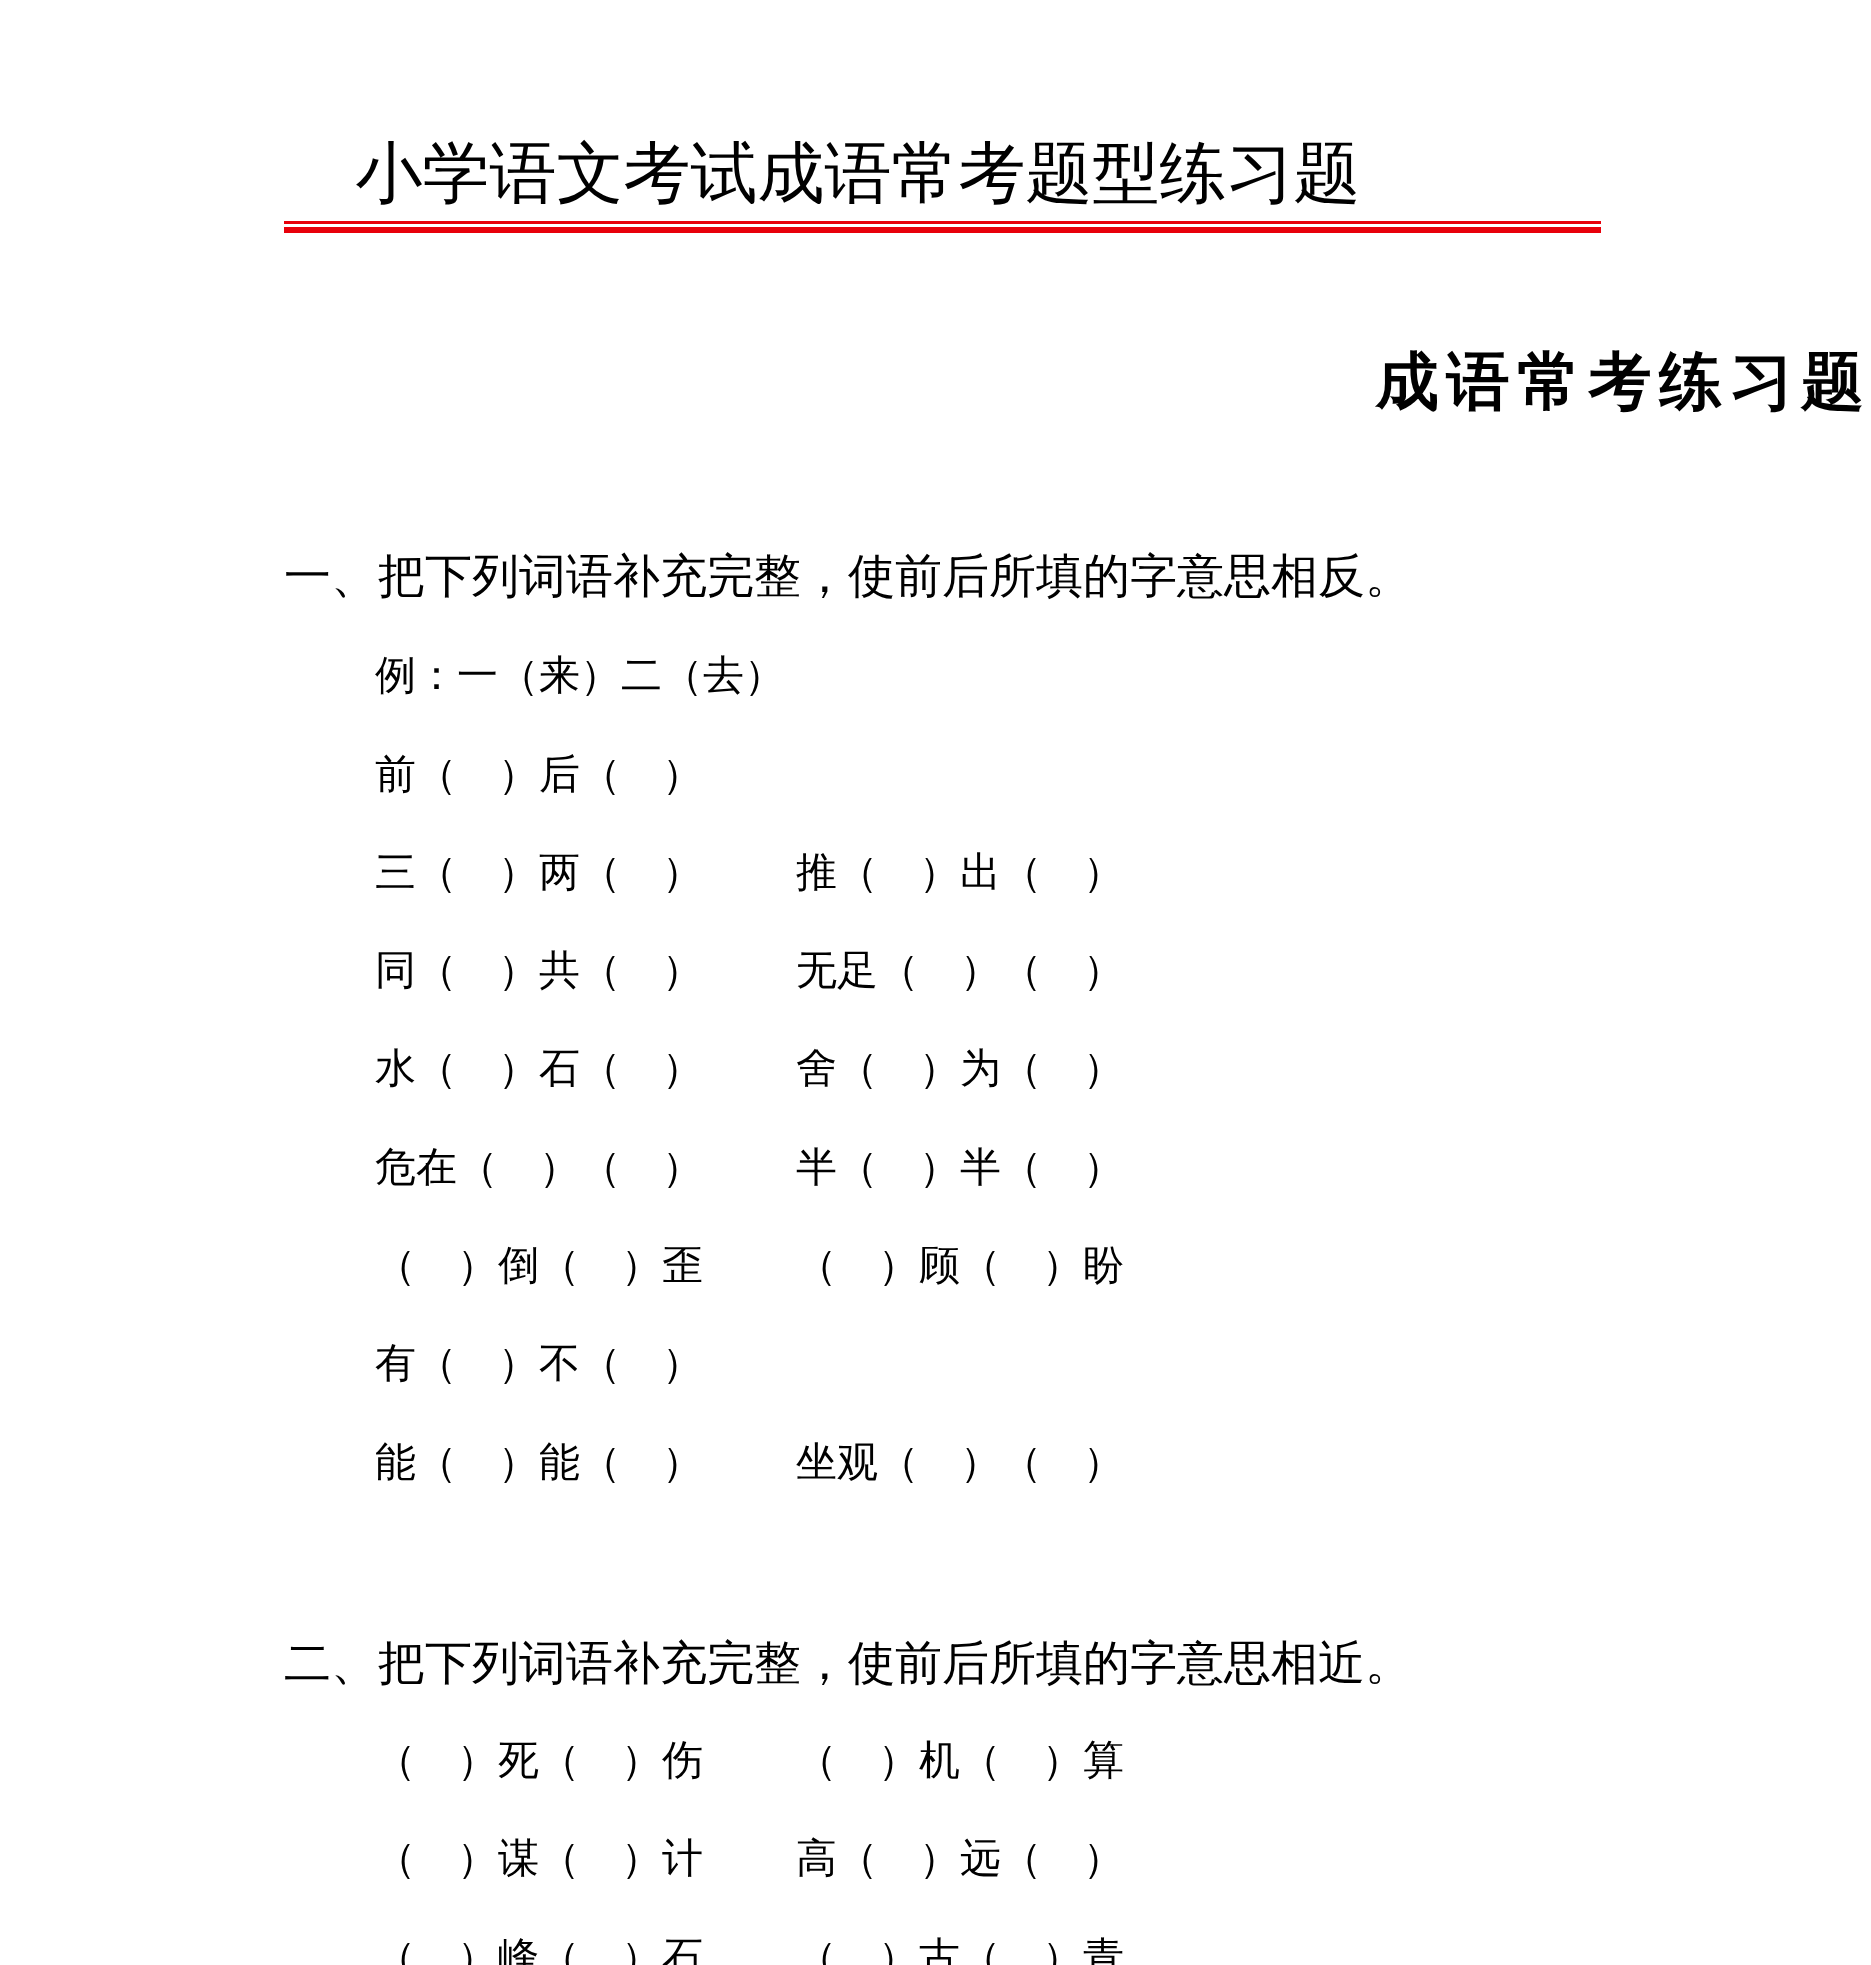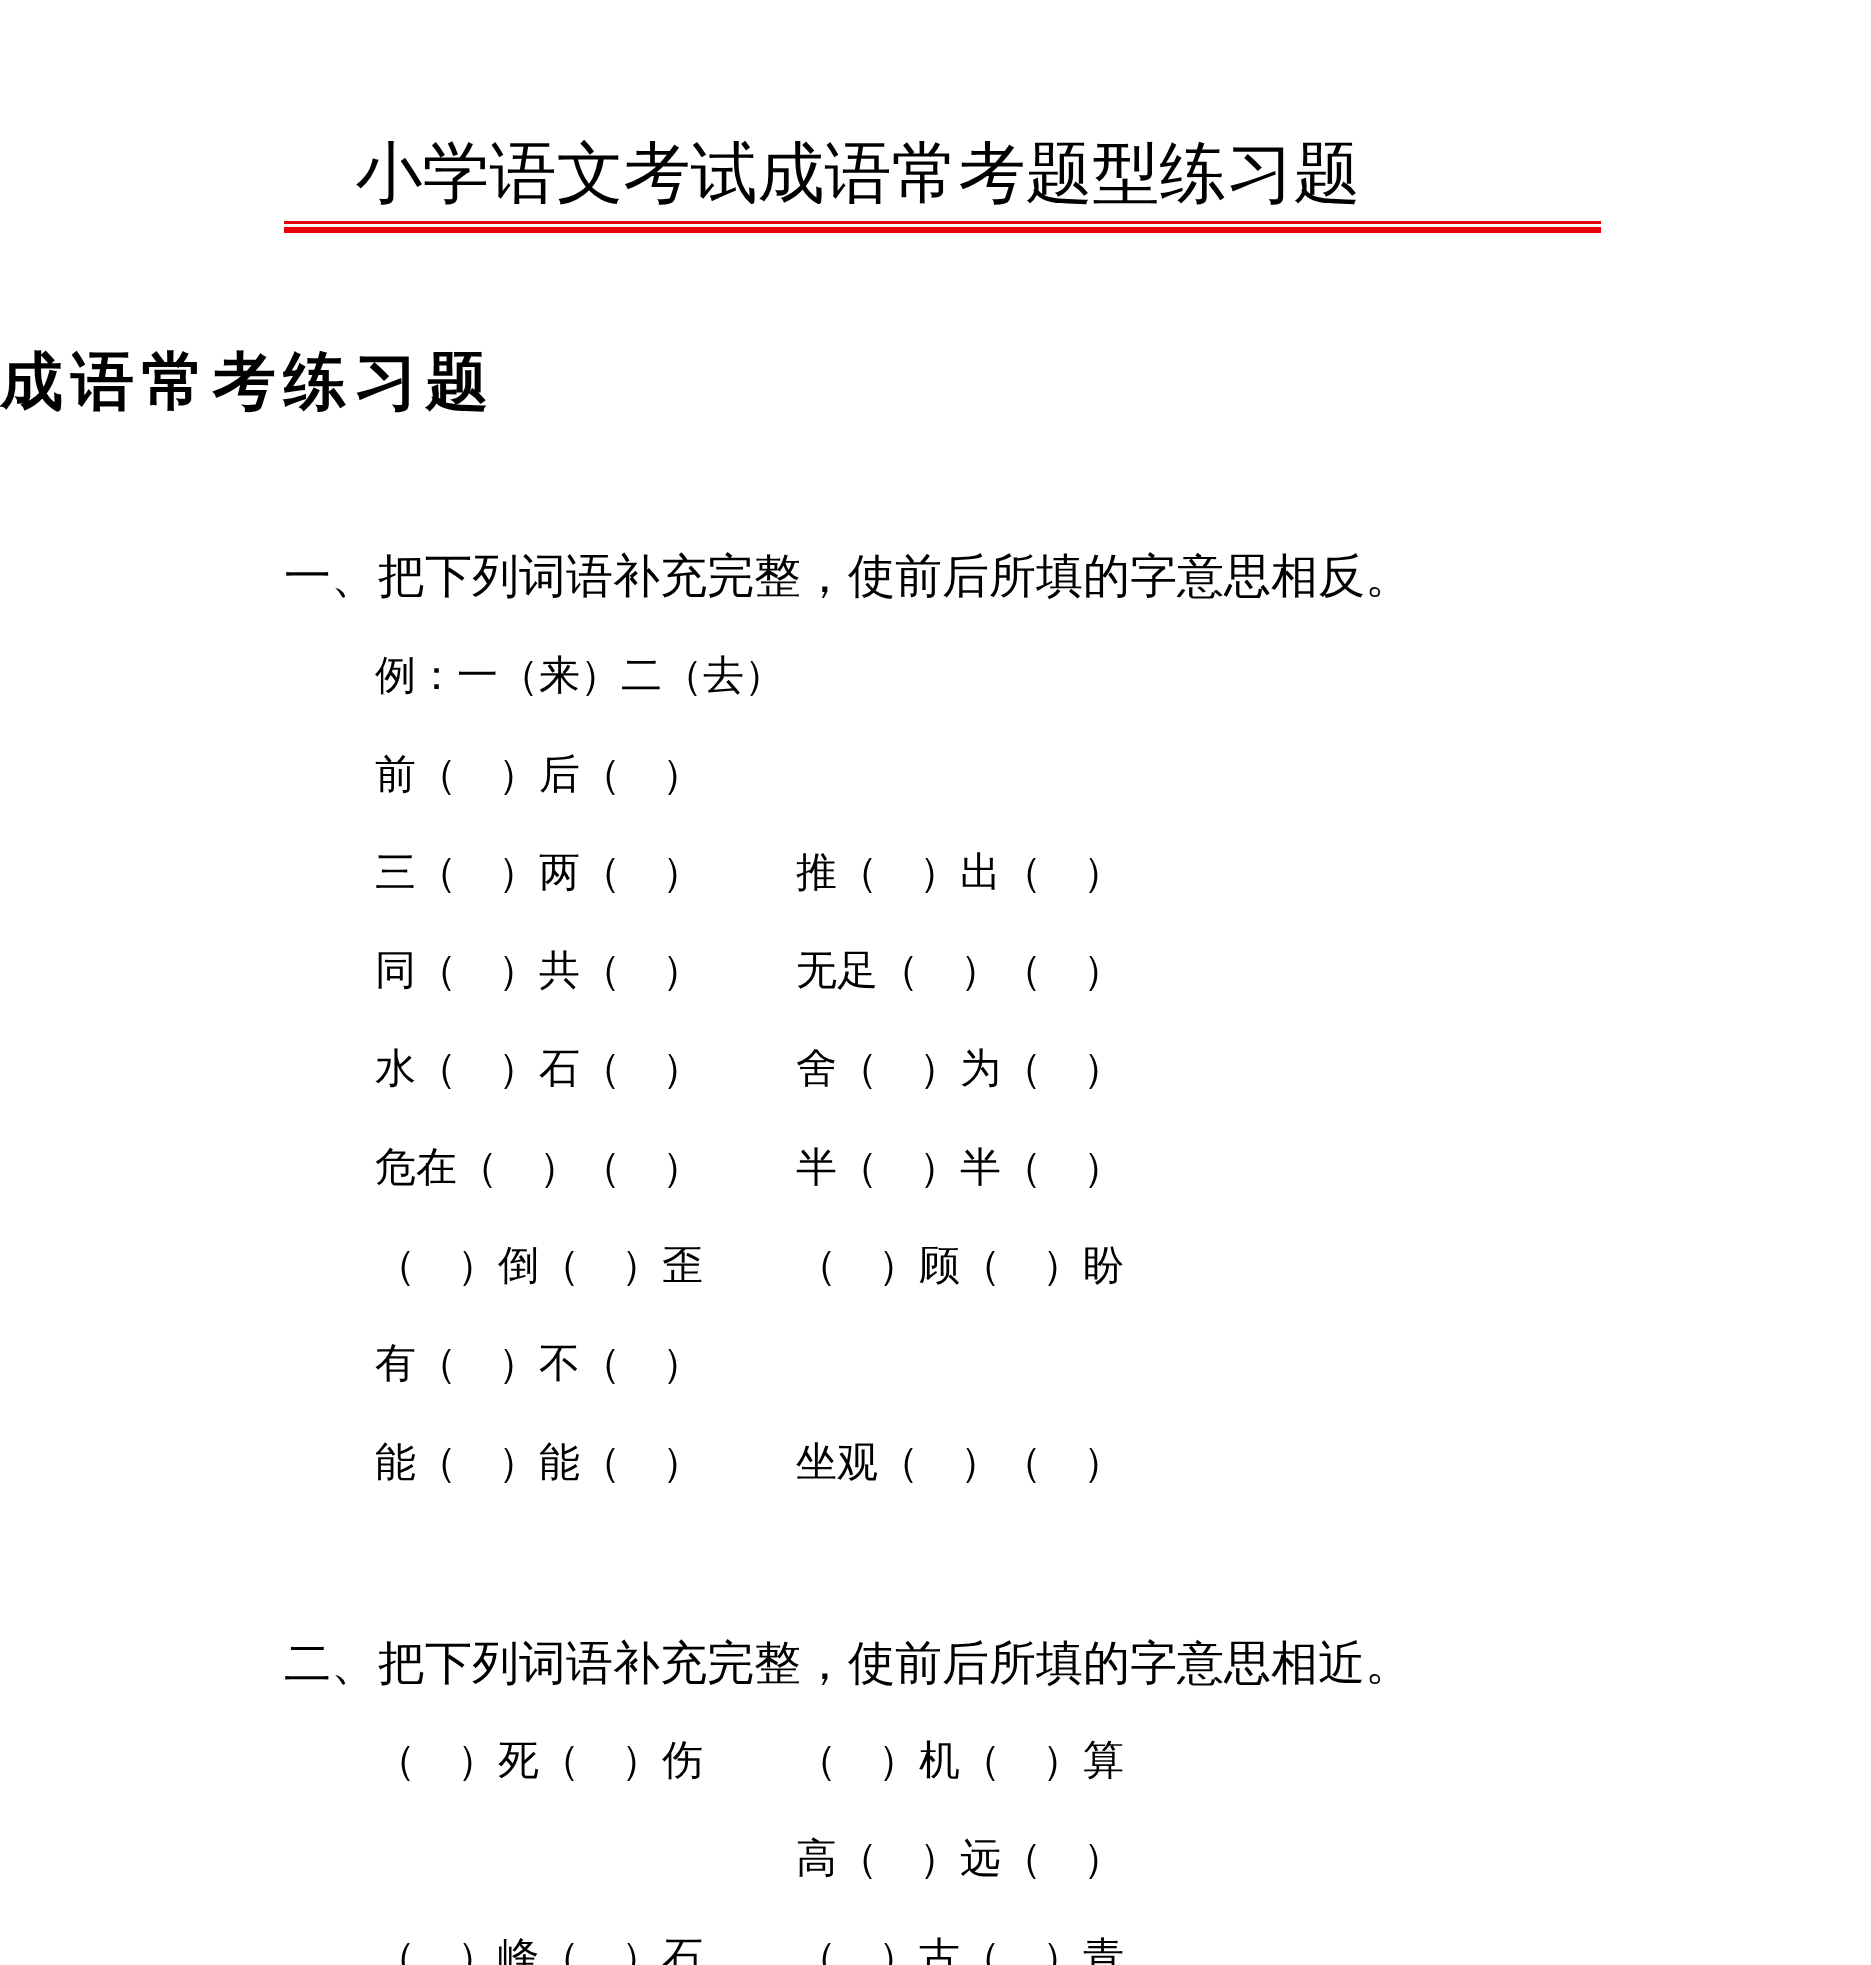--- a/index.html
+++ b/index.html
@@ -2,21 +2,21 @@
 <html style="font-size:6.3px"><head>
 <meta charset="utf-8">
 <style>
   html, body { margin: 0; padding: 0; background: #ffffff; }
   body { width: 1872px; height: 2647px; position: relative; overflow: hidden;
          font-family: "DejaVu Serif", "Liberation Serif", serif; color: #000; }
   .header-title { position: absolute; left: 0; width: 1716px; top: 134px; text-align: center;
                   font-family: "DejaVu Sans", "Liberation Sans", sans-serif; font-size: 67px; line-height: 79px; }
   .rule-thin { position: absolute; left: 284px; width: 1317px; top: 221px; height: 3.1px; background: #e8000b; }
   .rule-thick { position: absolute; left: 284px; width: 1317px; top: 227px; height: 6.3px; background: #e8000b; }
-  .doc-title { position: absolute; left: 0; width: 1872px; top: 342px; text-align: left;
+  .doc-title { position: absolute; left: 0; width: 1872px; top: 342px; text-align: right;
                font-size: 63px; line-height: 79px; font-weight: bold; letter-spacing: 7.9px; }
   .section-heading { position: absolute; left: 284px; font-size: 47px; line-height: 51px;
                      font-family: "DejaVu Sans", "Liberation Sans", sans-serif; }
   .example { position: absolute; left: 375px; top: 650px; font-size: 41px; line-height: 51px; }
   .row { position: absolute; left: 375px; height: 51px; width: 825px; font-size: 41px; line-height: 51px; }
   .row .col { position: absolute; top: 0; white-space: pre; }
   .row .col.left { left: 0; }
   .row .col.right { left: 421px; }
 </style>
 </head>
@@ -65,20 +65,21 @@
 </div>
 
 <div class="section-heading" style="top:1637px">二、把下列词语补充完整，使前后所填的字意思相近。</div>
 
 <div>
   <div class="row" style="top:1735px">
     <span class="col left">（　）死（　）伤</span>
     <span class="col right">（　）机（　）算</span>
   </div>
   <div class="row" style="top:1833px">
+    <span class="col left">（　）谋（　）计</span>
     <span class="col right">高（　）远（　）</span>
   </div>
   <div class="row" style="top:1932px">
     <span class="col left">（　）峰（　）石</span>
     <span class="col right">（　）古（　）青</span>
   </div>
 
 </div>
 
 

